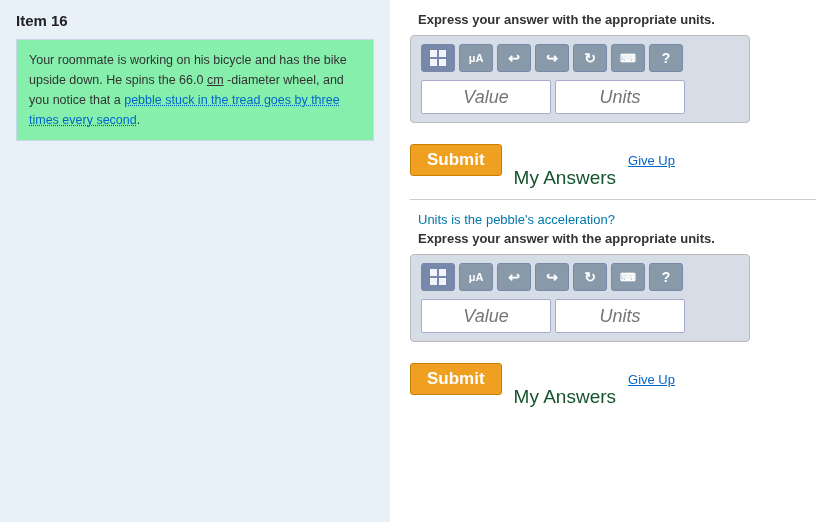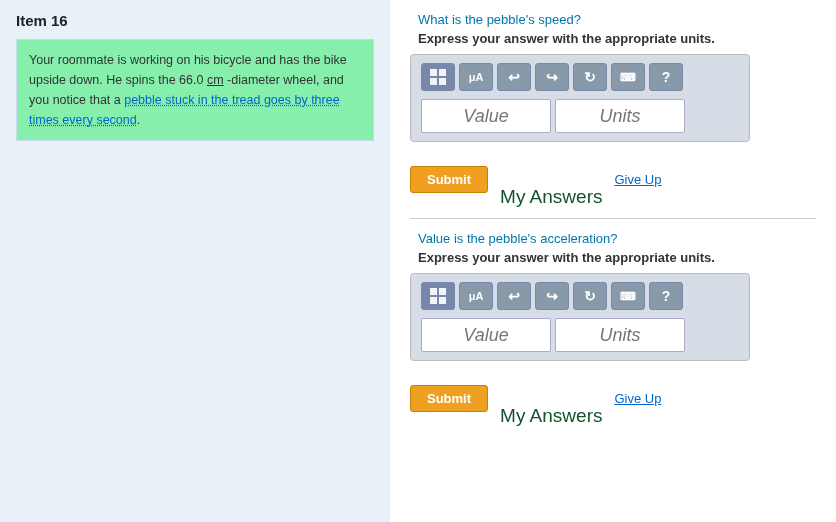--- a/index.html
+++ b/index.html
@@ -140,21 +140,21 @@
       display: flex;
       align-items: center;
       gap: 12px;
       margin-top: 4px;
     }
     .submit-btn {
       background: #f0a020;
       border: 1px solid #c88000;
       border-radius: 3px;
       color: #fff;
-      font-size: 13px;
+      font-size: 17px;
       font-weight: bold;
       padding: 5px 16px;
       cursor: pointer;
     }
     .link-text {
       color: #14532d;
       font-size: 19px;
       margin-top: 36px;
     }
     .link-blue {
@@ -184,21 +184,20 @@
   <div class="item-box">
     <span>
       Your roommate is working on his bicycle and has the bike upside down. He spins the 66.0 <span class="underline-solid">cm</span> -diameter wheel, and you notice that a <span class="highlight">pebble stuck in the tread goes by three times every second</span>.
     </span>
   </div>
 </div>
 
 <div class="right-panel">
 
   <div class="part-section">
-    <div class="question-text">What is the pebble's speed?</div>
     <div class="instruction-text">Express your answer with the appropriate units.</div>
 
     <div class="answer-box">
       <div class="toolbar">
         <div class="tool-btn active" title="grid">
           <svg class="grid-icon" viewBox="0 0 20 20" fill="white">
             <rect x="2" y="2" width="7" height="7" fill="white" opacity="0.9"></rect>
             <rect x="11" y="2" width="7" height="7" fill="white" opacity="0.9"></rect>
             <rect x="2" y="11" width="7" height="7" fill="white" opacity="0.9"></rect>
             <rect x="11" y="11" width="7" height="7" fill="white" opacity="0.9"></rect>
@@ -233,21 +232,21 @@
     <div class="bottom-row">
       <button class="submit-btn">Submit</button>
       <span class="link-text">My Answers</span>
       <span class="link-blue">Give Up</span>
     </div>
   </div>
 
   <hr class="divider">
 
   <div class="part-section">
-    <div class="question-text">Value is the pebble's acceleration?</div>
+    <div class="question-text">Units is the pebble's acceleration?</div>
     <div class="instruction-text">Express your answer with the appropriate units.</div>
 
     <div class="answer-box">
       <div class="toolbar">
         <div class="tool-btn active" title="grid">
           <svg class="grid-icon" viewBox="0 0 20 20" fill="white">
             <rect x="2" y="2" width="7" height="7" fill="white" opacity="0.9"></rect>
             <rect x="11" y="2" width="7" height="7" fill="white" opacity="0.9"></rect>
             <rect x="2" y="11" width="7" height="7" fill="white" opacity="0.9"></rect>
             <rect x="11" y="11" width="7" height="7" fill="white" opacity="0.9"></rect>

